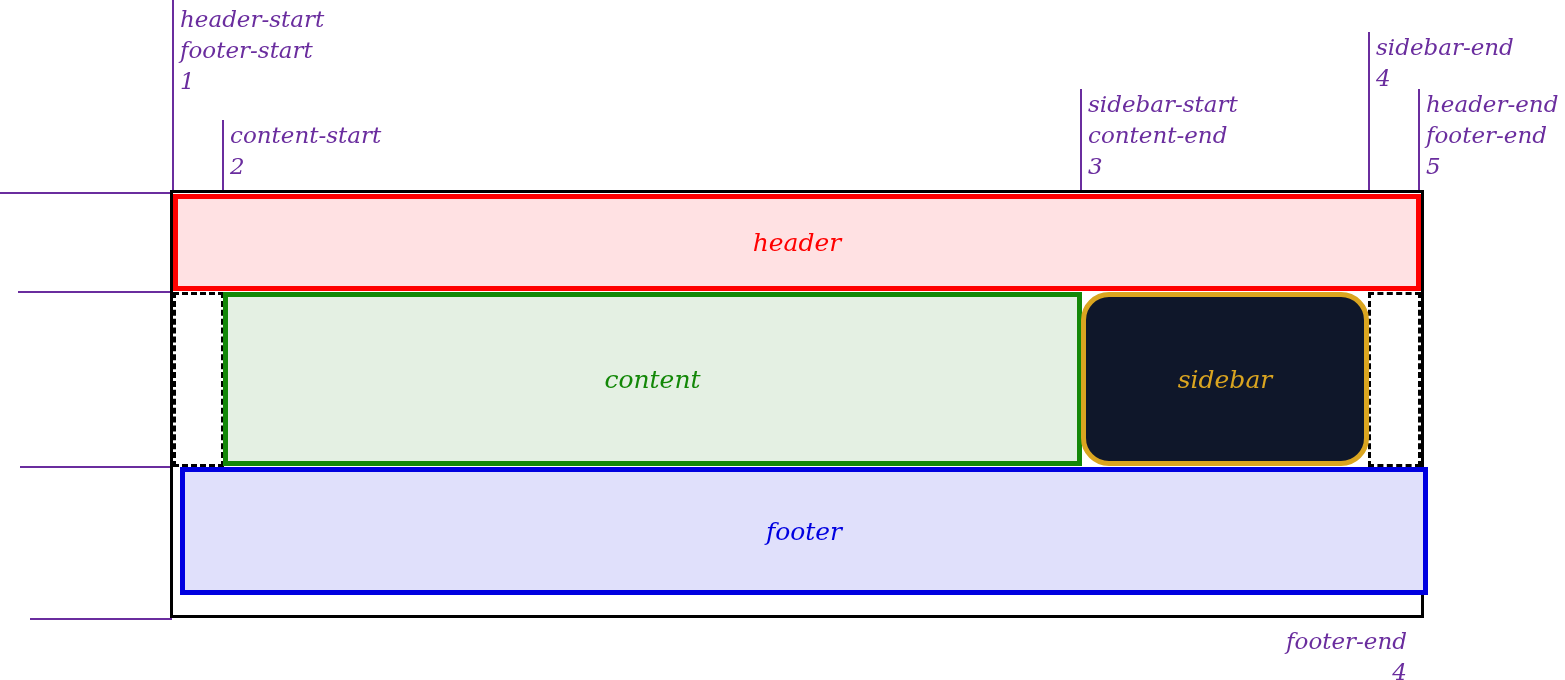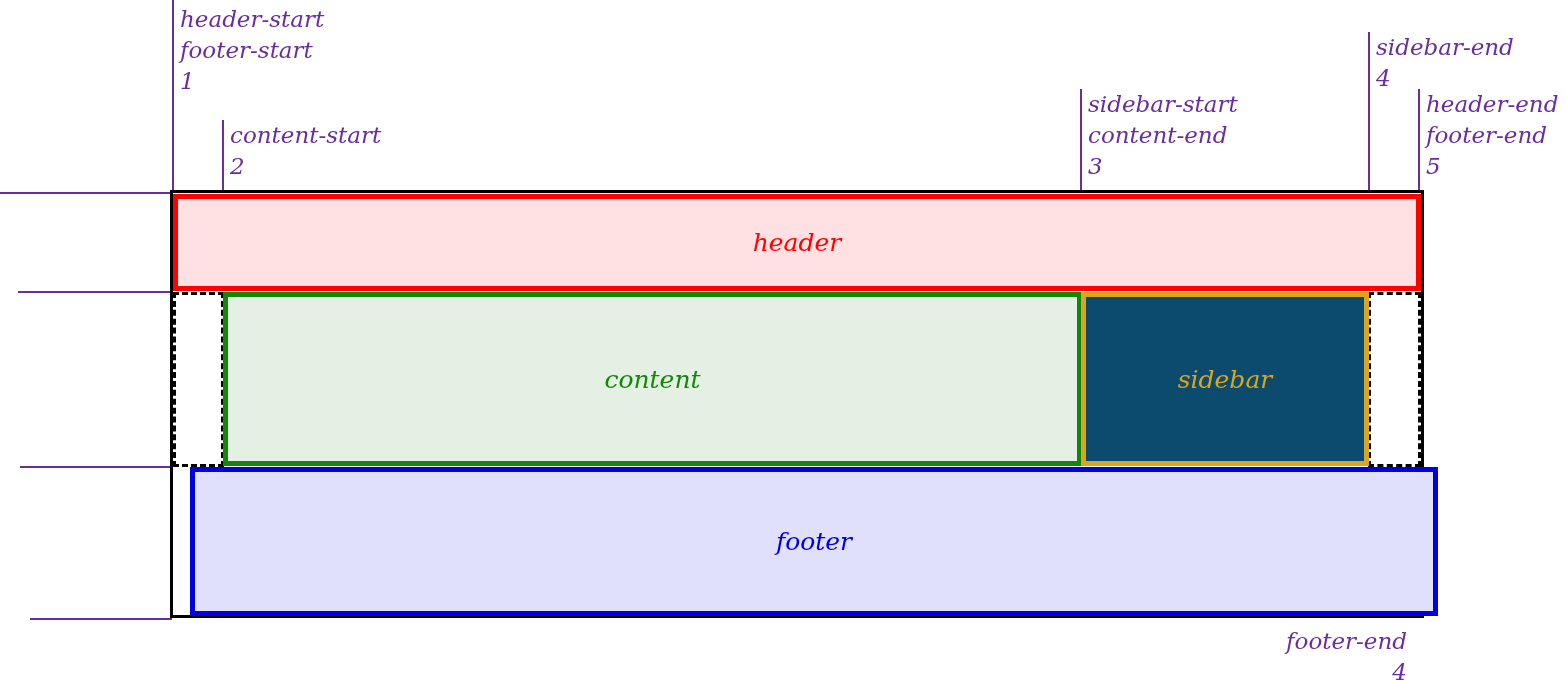--- a/index.html
+++ b/index.html
@@ -166,20 +166,20 @@
 
   <div class="dashcell" style="left: 173px; top: 292px; width: 51px; height: 175px;"></div>
   <div class="dashcell" style="left: 1368px; top: 292px; width: 53px; height: 175px;"></div>
 
   <div class="area area-header" style="left: 173px; top: 194px; width: 1248px; height: 97px; border-color: rgb(255, 0, 0); background: rgb(255, 225, 227); color: rgb(255, 0, 0);">
     <span>header</span>
   </div>
   <div class="area area-content" style="left: 223px; top: 292px; width: 859px; height: 174px; border-color: rgb(19, 136, 8); background: rgb(228, 240, 227); color: rgb(19, 136, 8); text-align: right;">
     <span>content</span>
   </div>
-  <div class="area area-sidebar" style="left: 1081px; top: 292px; width: 288px; height: 174px; border-color: rgb(218, 165, 32); background: #0c4a6e; color: rgb(218, 165, 32);">
+  <div class="area area-sidebar" style="left: 1081px; top: 292px; width: 288px; height: 174px; border-color: rgb(218, 165, 32); background: #0f172a; color: rgb(218, 165, 32); border-radius: 28px;">
     <span>sidebar</span>
   </div>
-  <div class="area area-footer" style="left: 190px; top: 467px; width: 1248px; height: 149px; border-color: rgb(0, 0, 224); background: rgb(224, 224, 251); color: rgb(0, 0, 224);">
+  <div class="area area-footer" style="left: 180px; top: 467px; width: 1248px; height: 128px; border-color: rgb(0, 0, 224); background: rgb(224, 224, 251); color: rgb(0, 0, 224);">
     <span>footer</span>
   </div>
 
 </div>
 
 </body></html>

